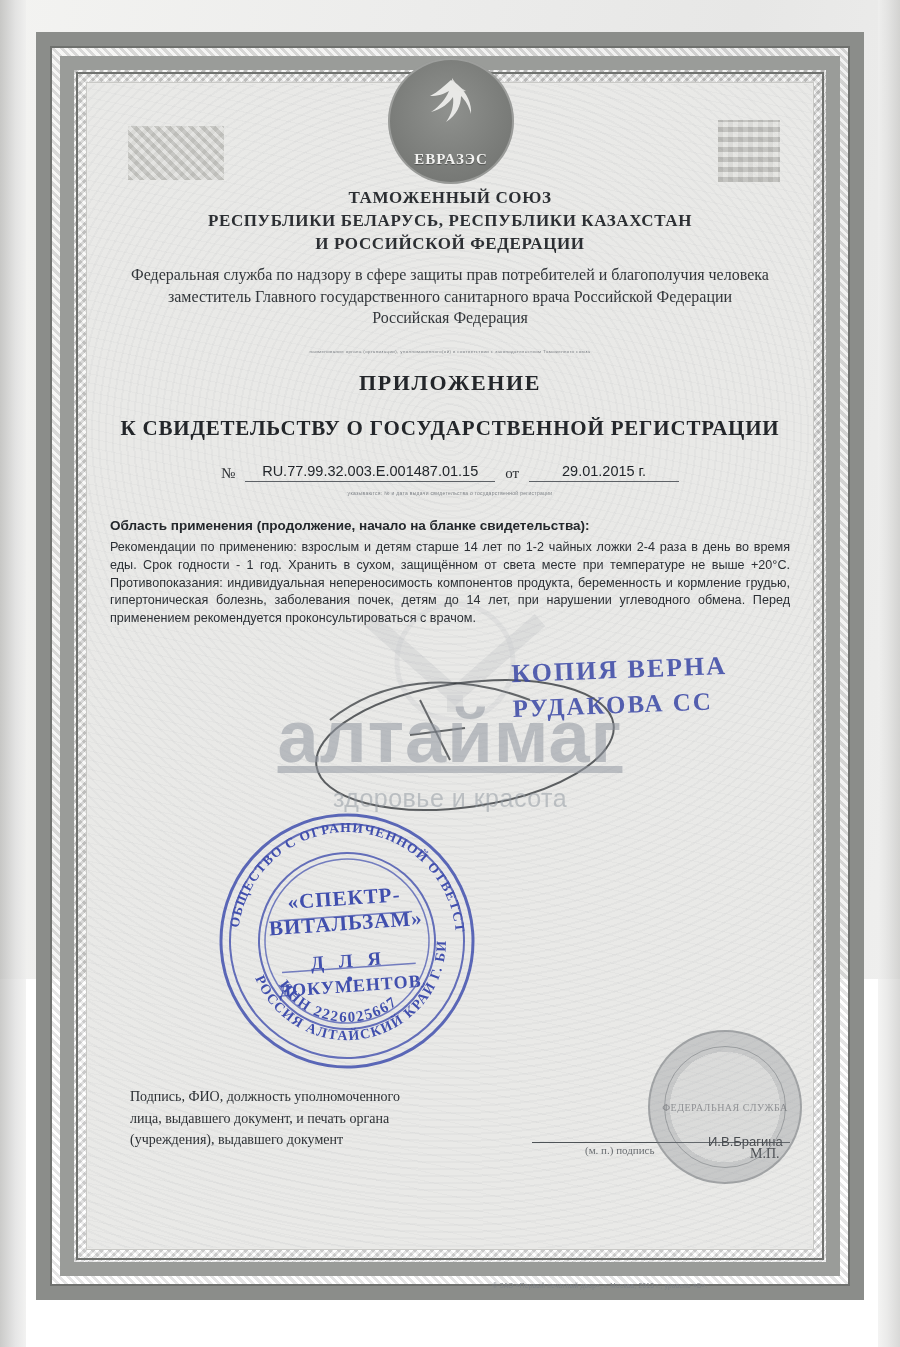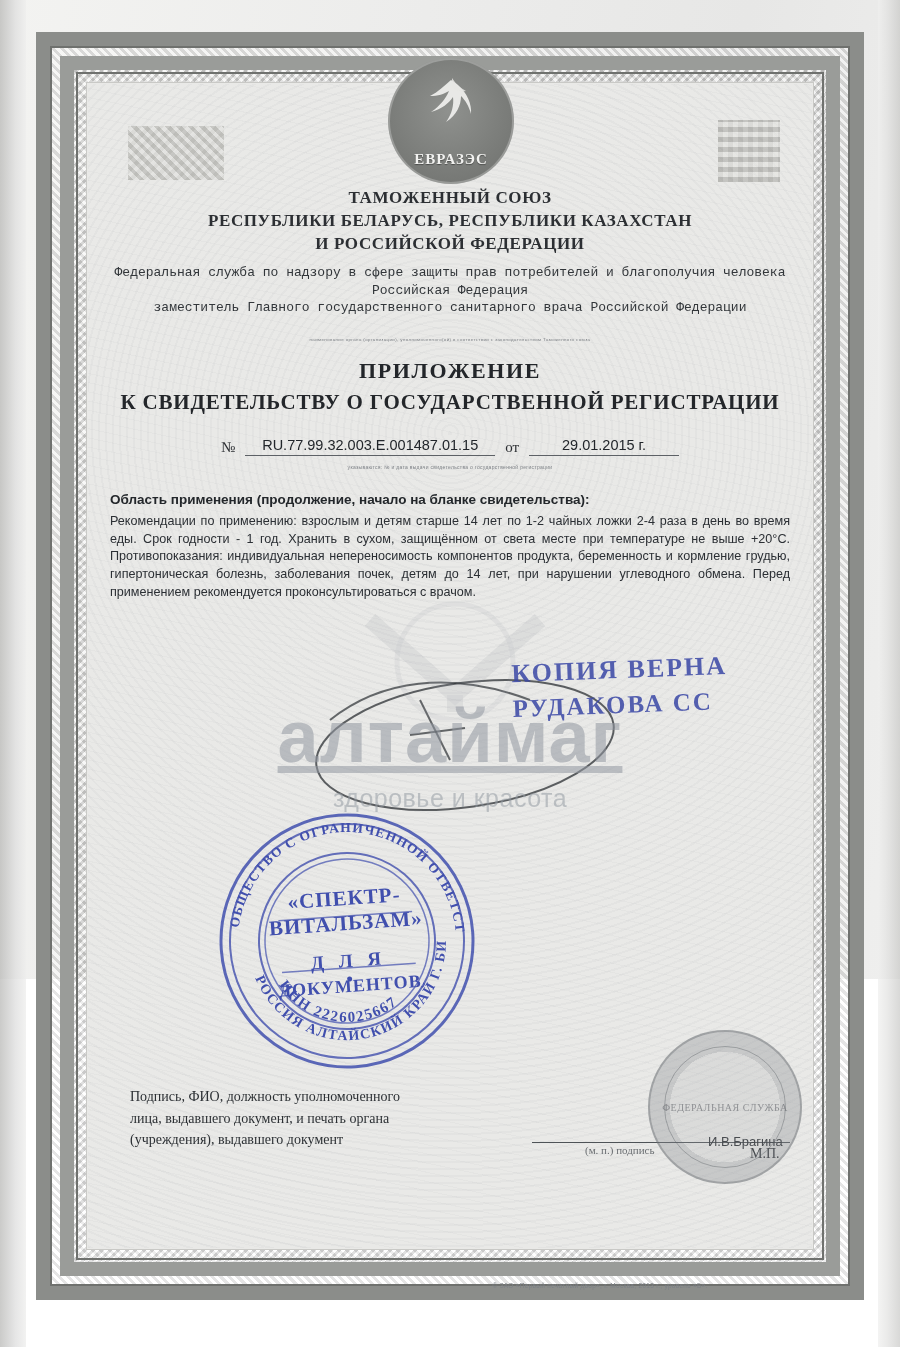--- a/index.html
+++ b/index.html
@@ -137,22 +137,22 @@
     font-weight: bold;
     letter-spacing: .6px;
     color: #2c2f33;
   }
   #org-line1 { font-size: 17px; }
   #org-line2 { font-size: 17px; margin-top: 3px; }
   #org-line3 { font-size: 17px; margin-top: 3px; }
 
   .authority {
     text-align: center;
-    font-family: Liberation Mono, monospace;
-    font-size: 13px;
+    font-family: Liberation Serif, serif;
+    font-size: 16px;
     color: #32363a;
     margin-top: 10px;
     line-height: 1.35;
   }
 
   #micro-note {
     margin-top: 20px;
     text-align: center;
     font-size: 4.4px;
     letter-spacing: .4px;
@@ -170,21 +170,21 @@
     letter-spacing: 1.6px;
     color: #23262a;
   }
   #doc-subtitle {
     text-align: center;
     font-family: "Liberation Serif", serif;
     font-size: 21px;
     font-weight: bold;
     letter-spacing: .8px;
     color: #23262a;
-    margin-top: 6px;
+    margin-top: 20px;
   }
 
   
   #number-row {
     margin-top: 22px;
     display: flex;
     align-items: flex-end;
     justify-content: center;
     gap: 10px;
     font-family: "Liberation Serif", serif;
@@ -419,22 +419,22 @@
   </div>
 
   <div id="content">
 
     <div class="ct-line" id="org-line1">ТАМОЖЕННЫЙ СОЮЗ</div>
     <div class="ct-line" id="org-line2">РЕСПУБЛИКИ БЕЛАРУСЬ, РЕСПУБЛИКИ КАЗАХСТАН</div>
     <div class="ct-line" id="org-line3">И РОССИЙСКОЙ ФЕДЕРАЦИИ</div>
 
     <div class="authority">
       <div>Федеральная служба по надзору в сфере защиты прав потребителей и благополучия человека</div>
+      <div>заместитель Главного государственного санитарного врача Российской Федерации</div>
       <div>Российская Федерация</div>
-      <div>заместитель Главного государственного санитарного врача Российской Федерации</div>
     </div>
 
     <div id="micro-note">наименование органа (организации), уполномоченного(ой) в соответствии с законодательством Таможенного союза</div>
 
     <div id="title-block">
       <div id="doc-title">ПРИЛОЖЕНИЕ</div>
       <div id="doc-subtitle">К СВИДЕТЕЛЬСТВУ О ГОСУДАРСТВЕННОЙ РЕГИСТРАЦИИ</div>
     </div>
 
     <div id="number-row">

